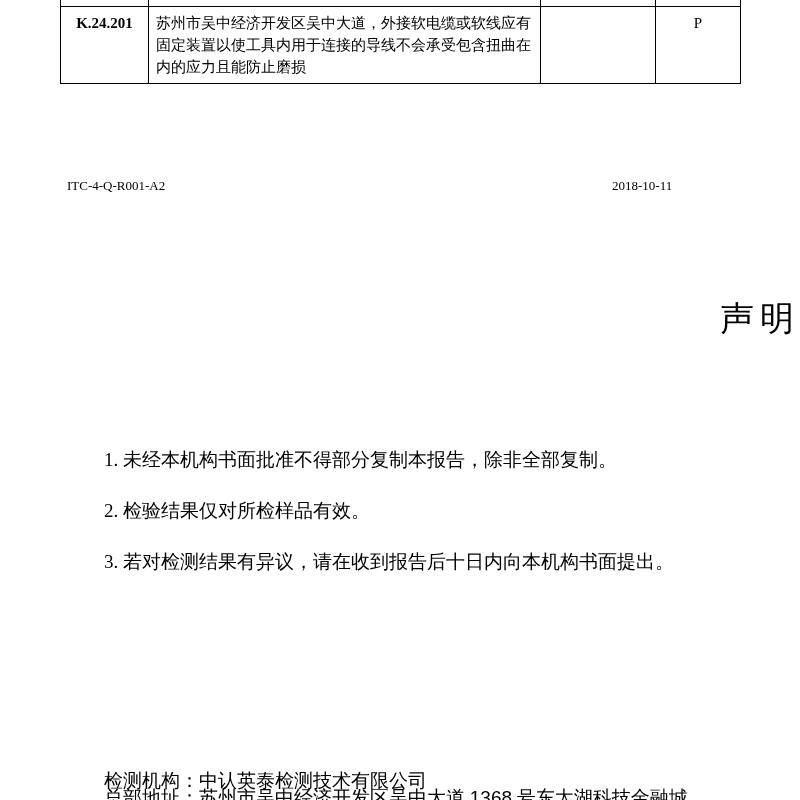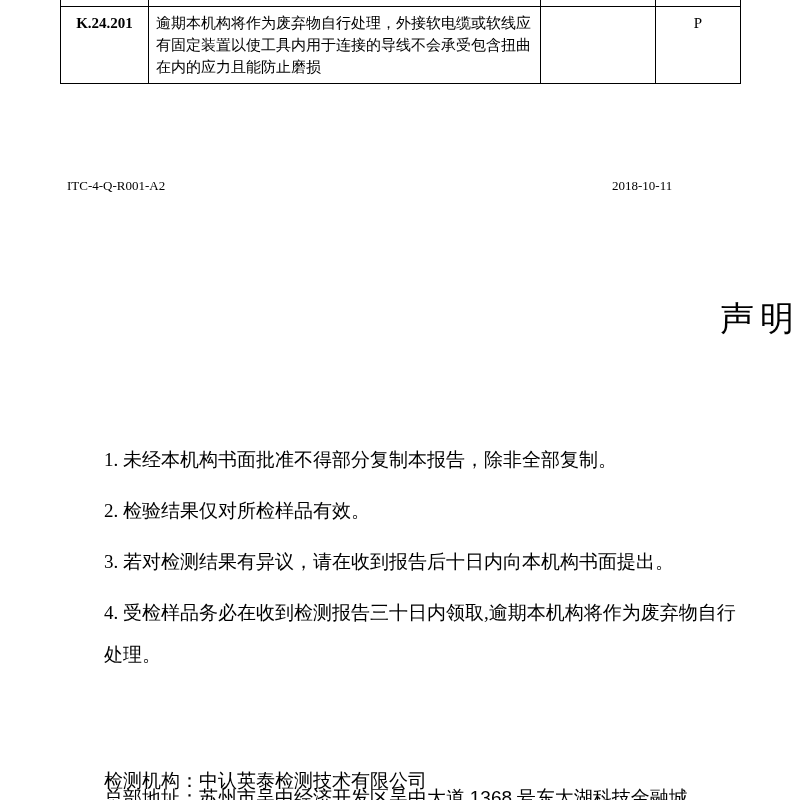--- a/index.html
+++ b/index.html
@@ -119,39 +119,38 @@
     </colgroup>
     <tbody>
         <tr class="partial-row">
       <td></td>
       <td></td>
       <td></td>
       <td></td>
     </tr>
     <tr class="main-row">
       <td class="clause-cell">K.24.201</td>
-      <td class="requirement-cell">逾期本机构将作为废弃物自行处理，外接软电缆或软线应有固定装置以使工具内用于连接的导线不会承受包含扭曲在内的应力且能防止磨损</td>
+      <td class="requirement-cell">苏州市吴中经济开发区吴中大道，外接软电缆或软线应有固定装置以使工具内用于连接的导线不会承受包含扭曲在内的应力且能防止磨损</td>
       <td class="result-cell"></td>
       <td class="verdict-cell">P</td>
     </tr>
   </tbody>
     </table>
 </div>
 
 <div class="meta-row">
   <span class="doc-code">ITC-4-Q-R001-A2</span>
   <span class="report-date">2018-10-11</span>
 </div>
 
 <h1 class="statement-title">声明</h1>
 
 <div class="statements">
   <div class="statement-item">1.  未经本机构书面批准不得部分复制本报告，除非全部复制。</div>
   <div class="statement-item">2.  检验结果仅对所检样品有效。</div>
   <div class="statement-item">3.  若对检测结果有异议，请在收到报告后十日内向本机构书面提出。</div>
-  <div class="statement-item">4.  受检样品务必在收到检测报告三十日内领取,逾期本机构将作为废弃物自行处理。</div>
 </div>
 
 <div class="agency-line">检测机构：中认英泰检测技术有限公司</div>
 
 <div class="address-line">
   <span>总部地址：苏州市吴中经济开发区吴中大道 </span><span class="address-number">1368</span><span> 号东太湖科技金融城</span>
 </div>
 
 </body></html>

